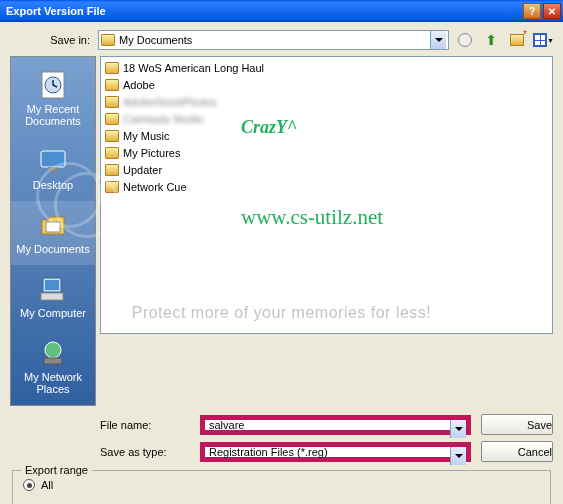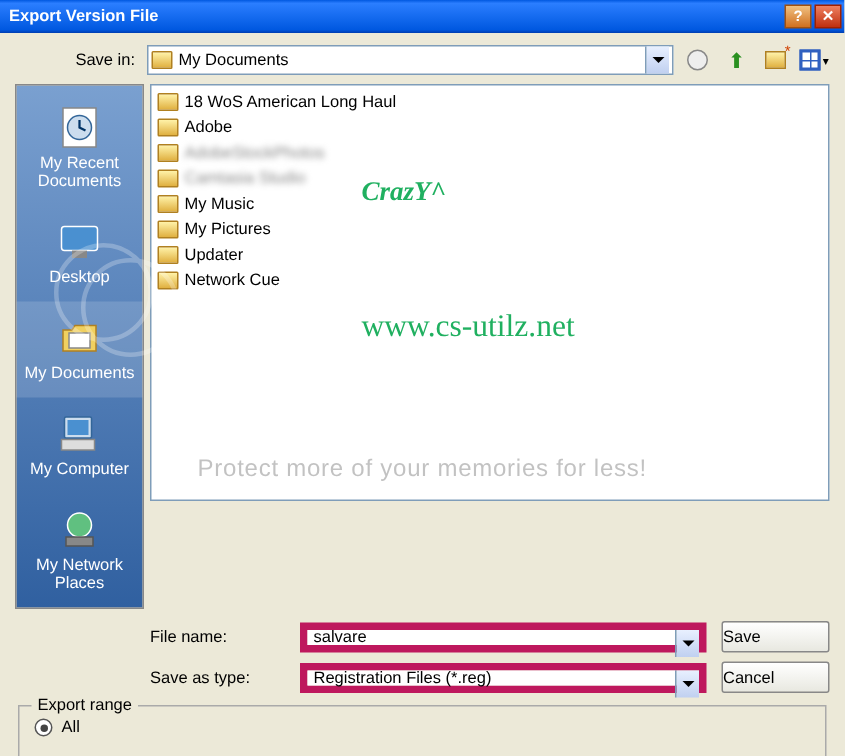--- a/index.html
+++ b/index.html
@@ -35,21 +35,21 @@
 .pb-watermark { position: absolute; top: 282px; left: 0; right: 0; text-align: center; color: rgba(80,80,80,0.35); font-size: 16px; font-family: Arial; letter-spacing: 0.5px; pointer-events: none; }
 .pb-circles { position: absolute; top: 140px; left: 36px; width: 80px; height: 80px; pointer-events: none; opacity: 0.25; z-index: 5; }
 .pb-circles::before, .pb-circles::after { content:""; position:absolute; border: 3px solid #fff; border-radius:50%; }
 .pb-circles::before { width: 60px; height: 60px; top: 0; left: 0; }
 .pb-circles::after { width: 60px; height: 60px; top: 10px; left: 18px; }
 .bottom-rows { padding: 8px 0 0 90px; }
 .brow { display: flex; align-items: center; margin-bottom: 6px; }
 .blbl { width: 100px; }
 .combo { flex: 1; display: flex; border: 5px solid #be185d; height: 20px; }
 .combo .input-inner { flex: 1; background: #fff; padding: 0 4px; display: flex; align-items: center; }
-.btn { width: 72px; height: 21px; margin-left: 10px; background: linear-gradient(to bottom,#fff,#e8e8e0); border: 1px solid #888; border-radius: 2px; display: flex; align-items: center; justify-content: flex-start; }
+.btn { width: 72px; height: 21px; margin-left: 10px; background: linear-gradient(to bottom,#fff,#e8e8e0); border: 1px solid #888; border-radius: 2px; display: flex; align-items: center; justify-content: flex-end; }
 .fieldset { border: 1px solid #aaa; margin: 8px 2px 0; padding: 8px 10px 10px; position: relative; }
 .fieldset-legend { position: absolute; top: -7px; left: 8px; background: #ece9d8; padding: 0 4px; }
 .radio { display: flex; align-items: center; margin-bottom: 20px; }
 .radio-dot { width: 12px; height: 12px; border: 1px solid #555; border-radius: 50%; margin-right: 6px; background: #fff; display: flex; align-items: center; justify-content: center; }
 .radio-dot.on::after { content:""; width: 5px; height: 5px; background: #444; border-radius: 50%; }
 .radio.disabled { color: #999; }
 .radio.disabled span:last-child { filter: blur(2px); }
 svg { display: block; }
 </style>
 </head>

